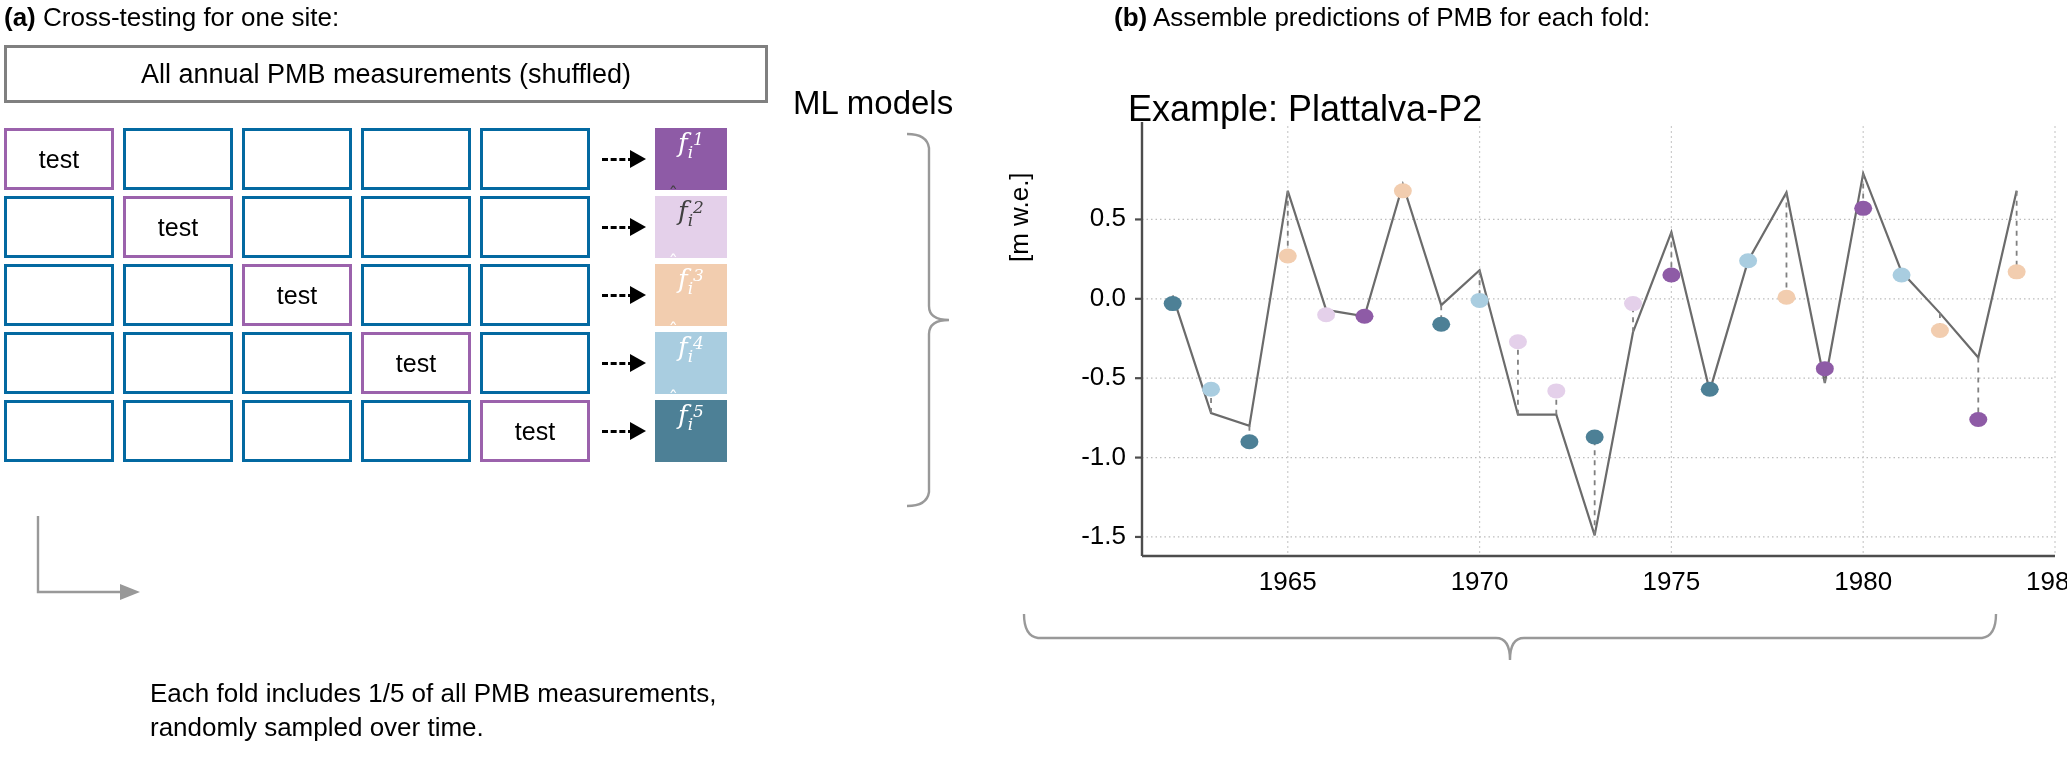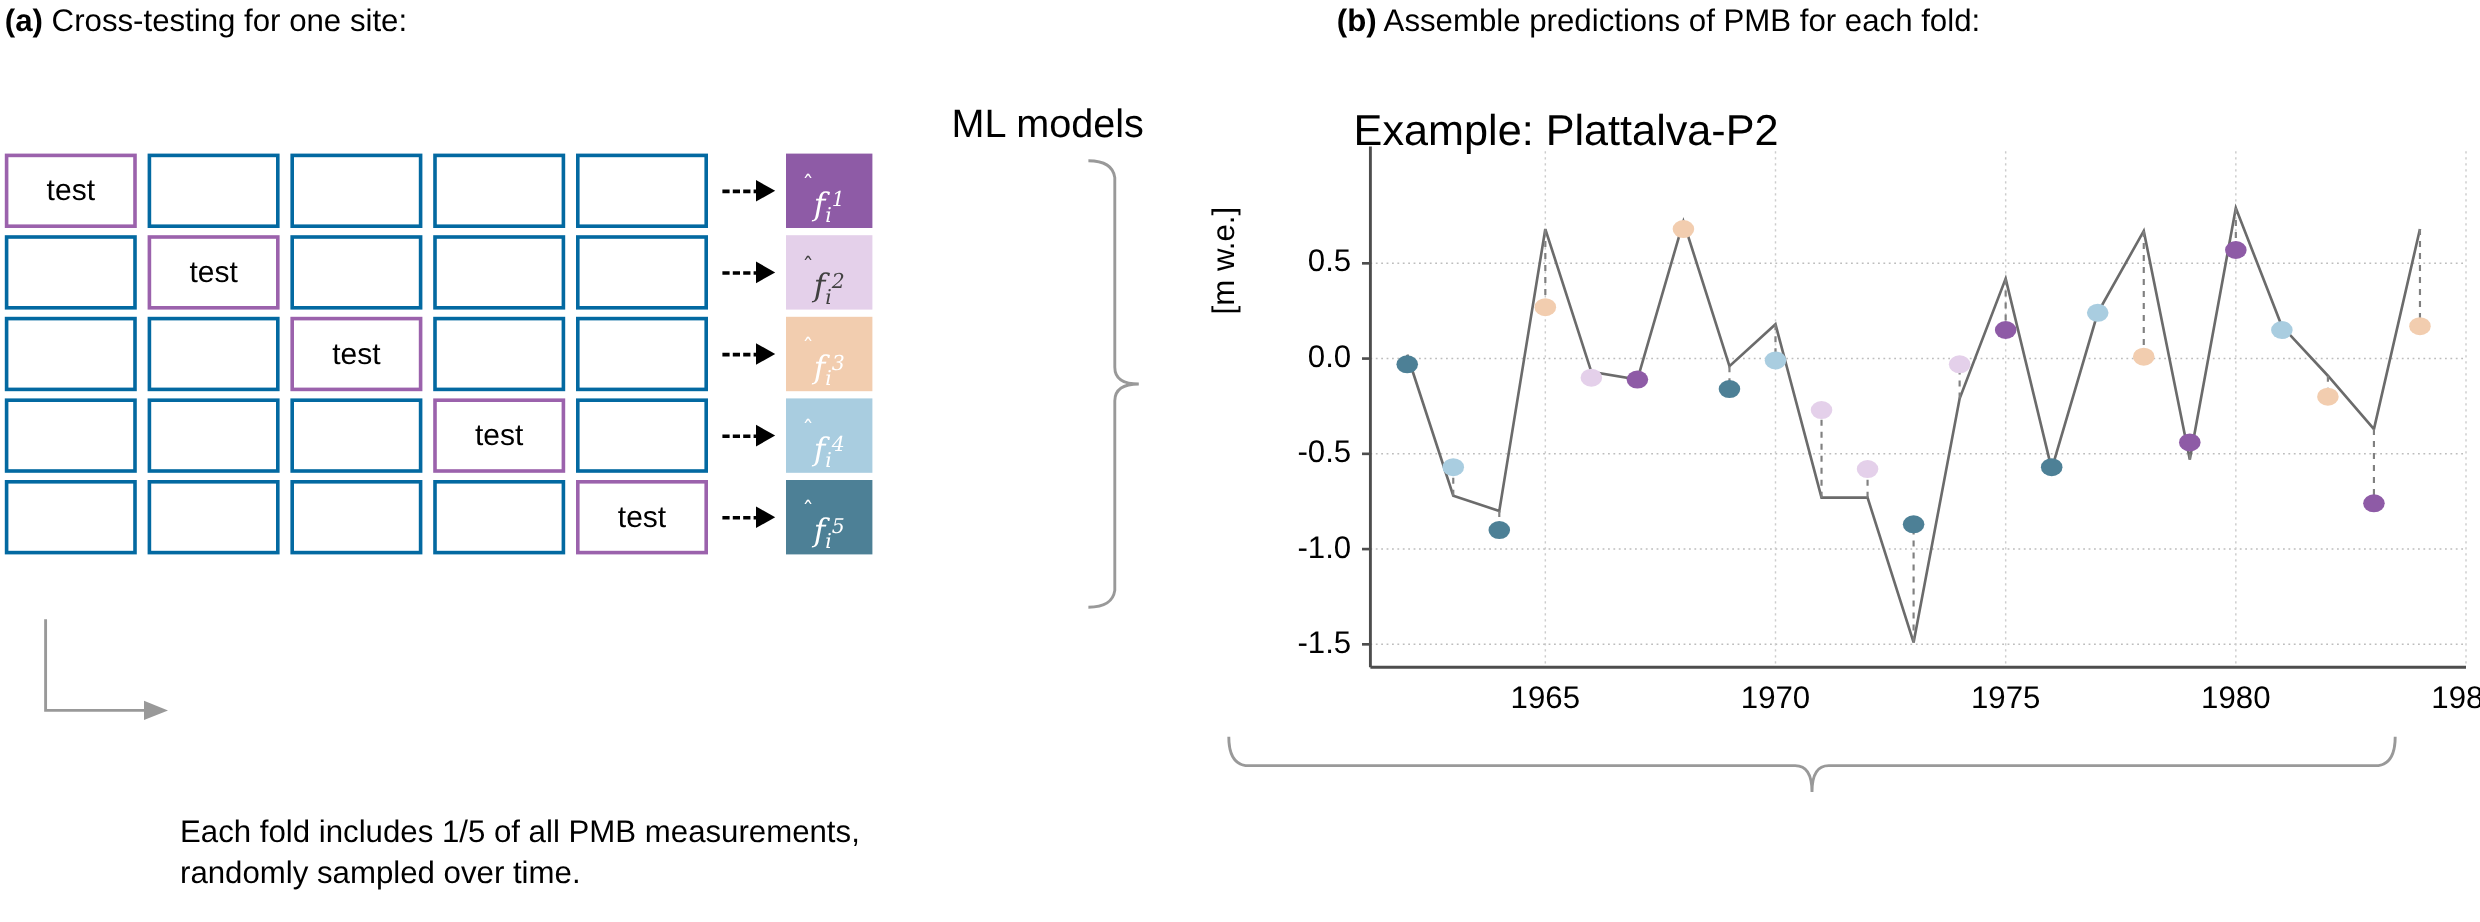--- a/index.html
+++ b/index.html
@@ -29,21 +29,21 @@
   .fold-cell span{font-size:25px;color:#000;}
 
   .arrow-dash{position:absolute;height:2px;width:42px;}
   .arrow-dash .line{position:absolute;left:0;top:0;width:32px;height:0;
                     border-top:3px dashed #000;}
   .arrow-dash .head{position:absolute;left:28px;top:-8px;width:0;height:0;
                     border-top:9px solid transparent;border-bottom:9px solid transparent;
                     border-left:16px solid #000;}
 
   .ml-box{position:absolute;width:72px;height:62px;display:flex;
-          align-items:flex-end;justify-content:center;}
+          align-items:flex-start;justify-content:center;}
   .ml-box .lbl{font-family:"DejaVu Serif",serif;font-style:italic;color:#ffffff;
                font-size:26px;position:relative;white-space:nowrap;}
   .ml-box .lbl .hat{position:absolute;left:0px;top:-13px;font-size:19px;font-style:normal;}
   .ml-box .lbl .sub{font-size:17px;vertical-align:-6px;}
   .ml-box .lbl .sup{font-size:17px;vertical-align:7px;}
 
   #brace-a{position:absolute;left:905px;top:130px;}
 
   #caption-arrow{position:absolute;left:36px;top:514px;}
   #a-caption{position:absolute;left:150px;top:676px;font-size:26px;line-height:34px;}
@@ -67,20 +67,23 @@
 </head>
 <body>
 
 <div id="panel-a">
 
   <div id="a-title" class="panel-title">
     <span class="tag">(a)</span>
     <span>Cross-testing for one site:</span>
   </div>
 
+  <div id="header-box">
+    <span>All annual PMB measurements (shuffled)</span>
+  </div>
 
   <div id="ml-models-label">ML models</div>
 
   <div id="fold-grid">
       <div class="fold-row" style="top: 128px;">
         <div class="fold-cell is-test" style="left: 0px;">
           <span>test</span>
         </div>
         <div class="fold-cell" style="left: 119px;"></div>
         <div class="fold-cell" style="left: 238px;"></div>

